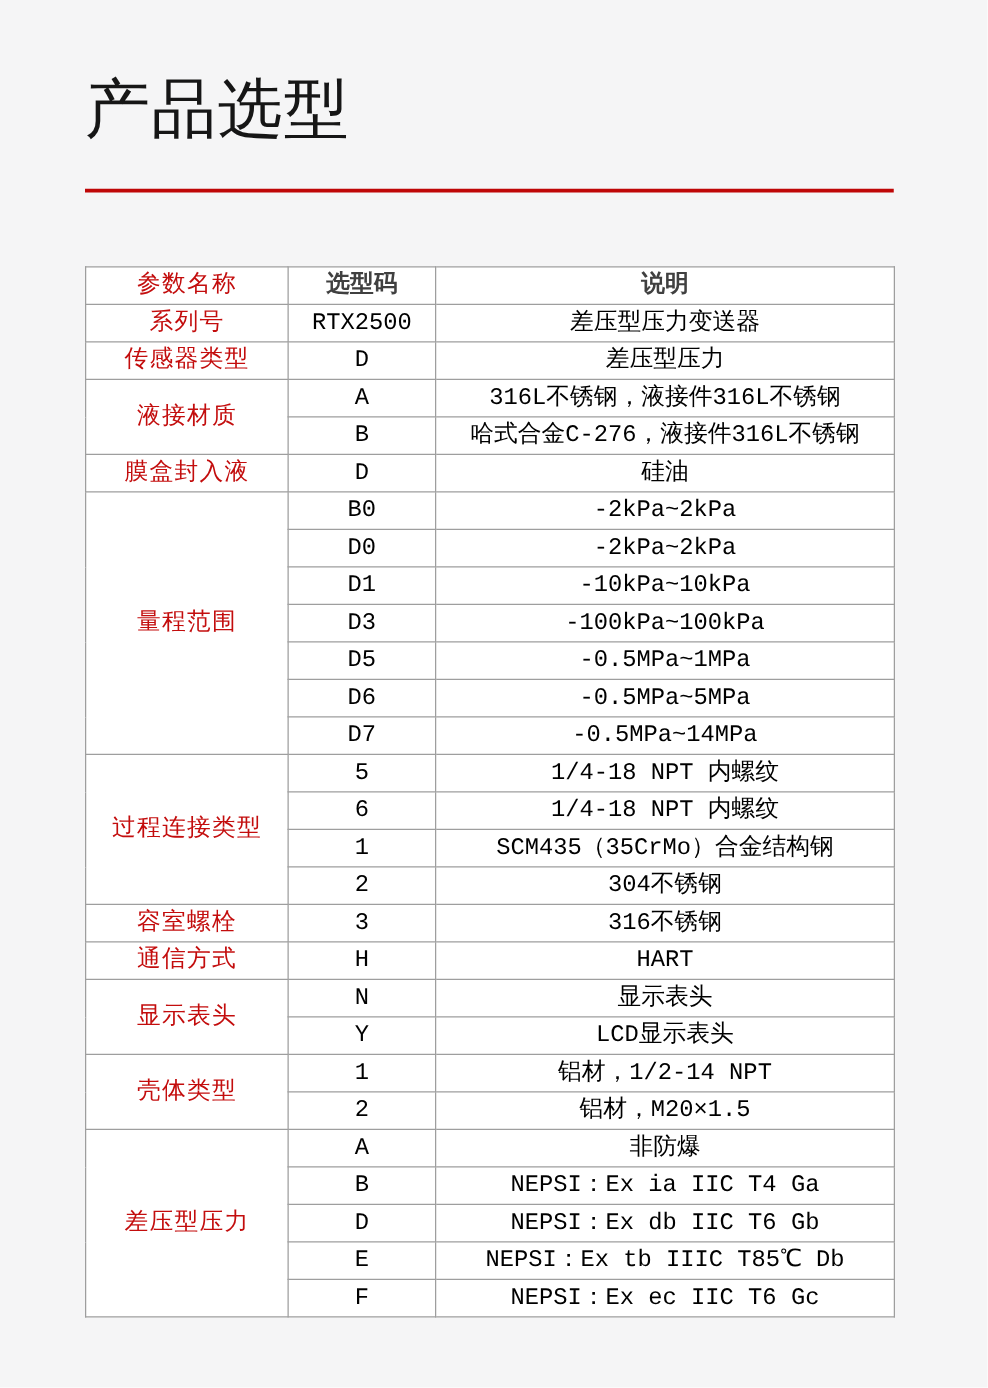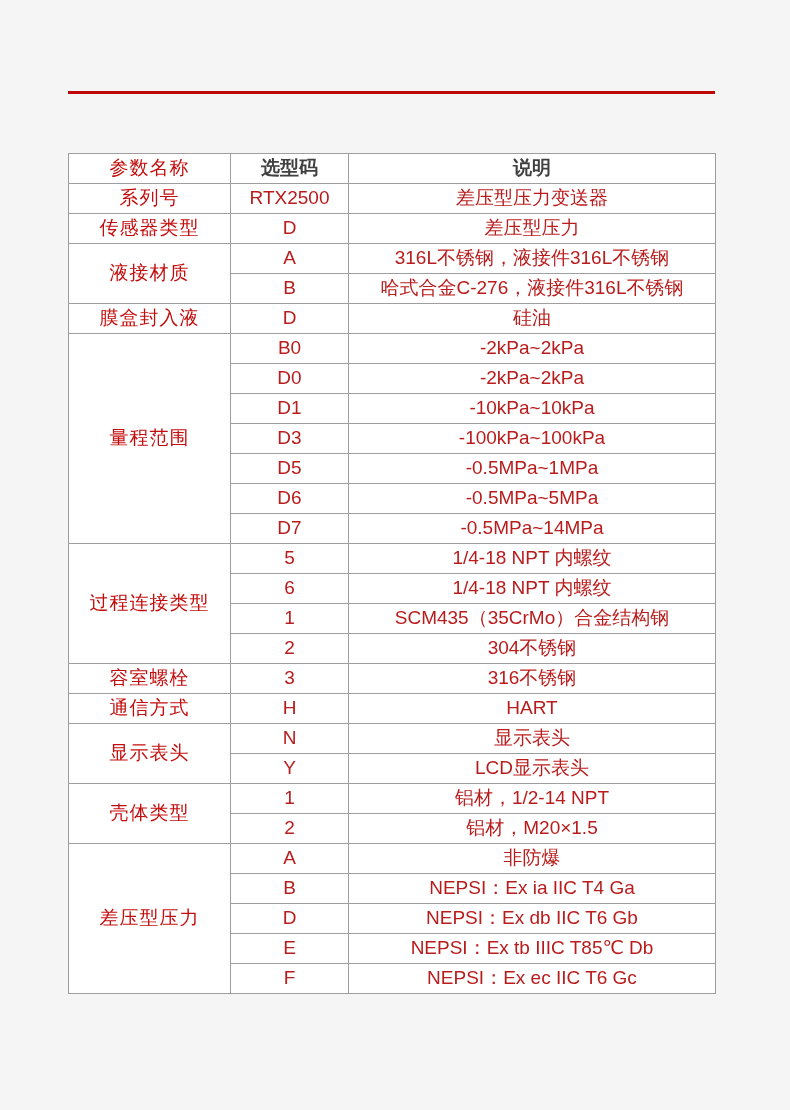--- a/index.html
+++ b/index.html
@@ -57,28 +57,30 @@
     color: #c30d0d;
     font-weight: 400;
     font-size: 20px;
     letter-spacing: 1px;
   }
   .head-cell {
     color: #404040;
     font-weight: 700;
   }
   .value-cell {
-    color: #b91c1c;
+    color: #000000;
     font-weight: 400;
+    font-family: Liberation Mono, monospace;
   }
 </style>
 </head>
 <body>
 
 <div class="page">
+  <h1 class="page-title">产品选型</h1>
   <div class="title-divider"></div>
 
   <table class="selection-table">
     <colgroup>
       <col class="c1">
         <col class="c2">
         <col class="c3">
     </colgroup>
     <thead>
       <tr>

